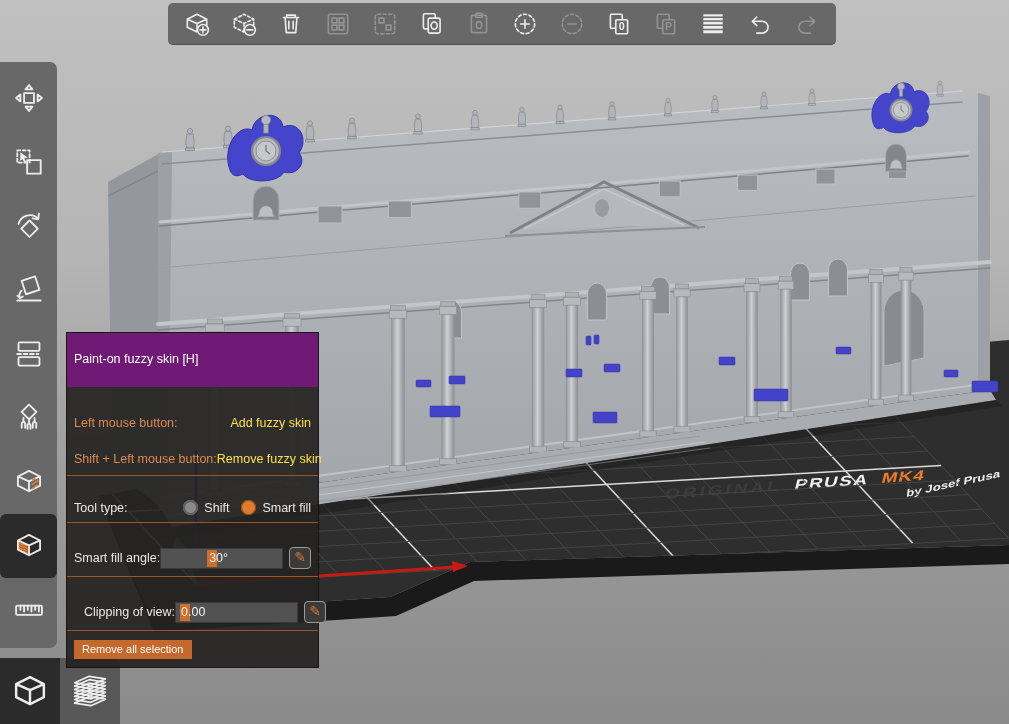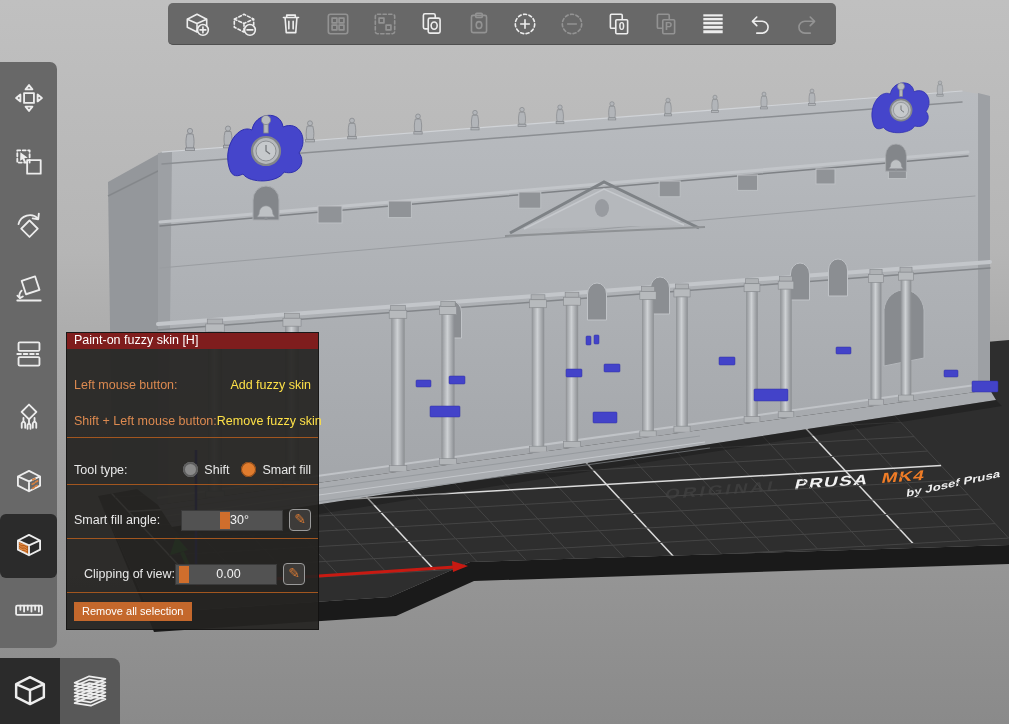--- a/index.html
+++ b/index.html
@@ -39,37 +39,37 @@
   .vt-btn.active{background:#2b2b2b;}
   .vt-btn:last-child{border-radius:0 8px 0 0;}
   .vt-btn svg{stroke:#ededed;fill:none;stroke-width:1.6;stroke-linejoin:round;}
 
   
   .gizmo-panel{
     position:absolute;left:66px;top:332px;width:253px;z-index:6;
     background:rgba(37,35,33,.93);border:1px solid rgba(0,0,0,.45);
     color:#e8e8e8;font-size:12.5px;box-sizing:border-box;
   }
-  .gp-header{background:#7f1d1d;color:#fff;padding:0 7px;font-size:12.5px;height:16px;line-height:15px;}
+  .gp-header{background:#701a75;color:#fff;padding:19px 7px;font-size:12.5px;height:16px;line-height:15px;}
   .gp-body{padding:4px 0 0 0;}
   .gp-row{display:flex;align-items:center;padding:1px 7px;margin-top:20px;}
   .gp-shortcuts{padding:4px 0 5px 0;}
   .gp-key{color:#dd8a50;flex:1;white-space:nowrap;}
   .gp-val{color:#fde047;white-space:nowrap;}
   .gp-sep{border-top:1px solid #a2561f;margin:3px 0;}
   .gp-label{flex:1;white-space:nowrap;}
   .radio{display:inline-block;width:15px;height:15px;border-radius:50%;vertical-align:-3px;margin-right:6px;}
   .radio.gray{background:#8a8a8a;box-shadow:inset 0 0 0 2px #5e5e5e;}
   .radio.orange{background:#e07c2e;box-shadow:inset 0 0 0 1px #8a4a1a;}
   .radio-opt{margin-left:12px;white-space:nowrap;}
-  .slider{position:relative;width:102px;height:21px;background:#525252;border:1px solid #3a3a3a;box-sizing:border-box;flex:none;}
+  .slider{position:relative;width:123px;height:21px;background:#525252;border:1px solid #3a3a3a;box-sizing:border-box;flex:none;}
   .slider-handle{position:absolute;top:1px;width:10px;height:17px;background:#cf6e2c;}
   .slider-value{position:absolute;top:2px;font-size:12.5px;color:#f2f2f2;}
   .slider-value.after-handle{left:48px;}
-  .slider-value.centered{left:5px;right:0;text-align:center;}
+  .slider-value.centered{left:5px;right:0;}
   .edit-btn{width:20px;height:20px;margin-left:6px;border:1px solid #9a9a9a;border-radius:4px;background:#3d3b39;
     color:#d97a33;font-size:14px;line-height:19px;text-align:center;flex:none;}
   .gp-btn-row{padding:6px 7px 8px 7px;}
   .remove-btn{display:inline-block;background:#c4682c;color:#fff;padding:3px 8px 4px 8px;font-size:11px;}
 </style>
 </head>
 <body>
 
 <svg id="scene" width="1009" height="724" viewBox="0 0 1009 724">
   <defs>

